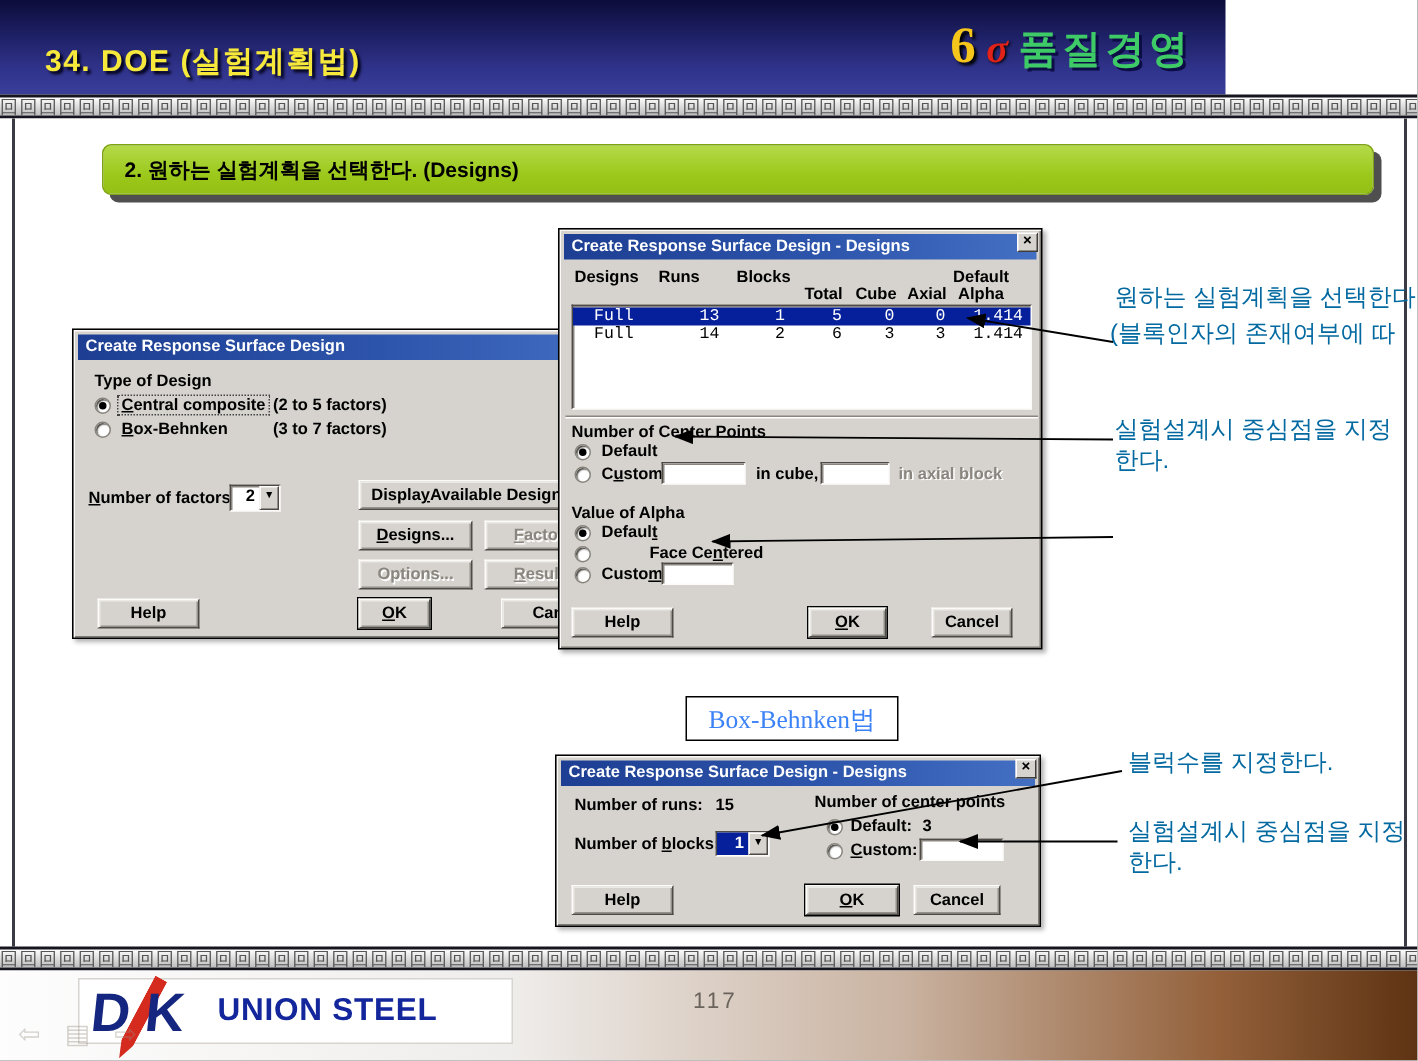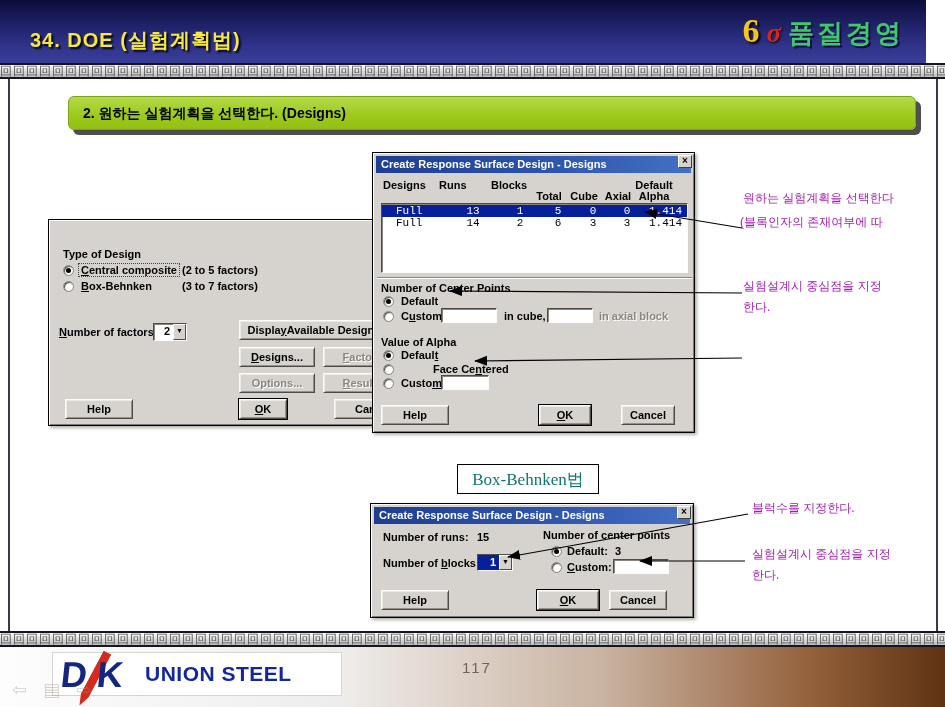--- a/index.html
+++ b/index.html
@@ -1,21 +1,21 @@
 <!DOCTYPE html>
 <html><head>
 <meta charset="utf-8">
 <style>
   * { margin:0; padding:0; box-sizing:border-box; }
   html,body { background:#888; }
   body { font-family:"Liberation Sans","DejaVu Sans",sans-serif; }
   .slide { position:relative; width:945px; height:707px; overflow:hidden; background:#fff; }
 
   
-  .hdr { position:absolute; top:0; left:0; width:926px; height:63px;
+  .hdr { position:absolute; top:0; left:0; width:817px; height:63px;
          background:linear-gradient(180deg,#0c0c3a 0%,#1d1f63 35%,#31348c 75%,#3b3e99 100%); }
   .hdr-title { position:absolute; left:30px; top:27px; font-size:20px; font-weight:bold;
                color:#f7e93c; letter-spacing:1px; text-shadow:2px 2px 2px #000016; }
   .brand { position:absolute; right:22px; top:12px; display:flex; align-items:baseline; gap:7px; }
   .brand .b6 { font-family:"Liberation Serif",serif; font-size:34px; font-weight:bold;
                color:#f6c51c; text-shadow:2px 2px 2px #000; }
   .brand .bs { font-family:"Liberation Serif",serif; font-size:27px; font-weight:bold; font-style:italic;
                color:#e02218; text-shadow:1px 1px 2px #000; }
   .brand .bt { font-size:26px; font-weight:bold; color:#3ecb67; letter-spacing:3px;
                text-shadow:2px 2px 0 #0d0d45; }
@@ -67,23 +67,23 @@
             font-size:7px; line-height:12px; text-align:center; color:#000; }
   .sep { position:absolute; height:2px; border-top:1px solid #8a867f; border-bottom:1px solid #fff; }
   .listbox { position:absolute; background:#fff; border:1px solid;
              border-color:#4e4b46 #fcfbf9 #fcfbf9 #4e4b46; box-shadow:inset 1px 1px 0 #8a867f;
              font-family:"Liberation Mono","DejaVu Sans Mono",monospace; font-size:11px; padding-top:1px; }
   .lrow { display:grid; grid-template-columns:64px 54px 40px 36px 34px 34px 43px; height:12px; line-height:12px; color:#000; }
   .lrow span { text-align:center; }
   .lrow span:first-child { text-align:left; padding-left:14px; }
   .lrow.sel { background:#05209a; color:#fff; }
 
-  .ann { position:absolute; font-size:12px; color:#a21caf; line-height:21px; white-space:nowrap; z-index:6; }
+  .ann { position:absolute; font-size:16px; color:#0369a1; line-height:21px; white-space:nowrap; z-index:6; }
   .boxlabel { position:absolute; left:457px; top:385px; width:142px; height:30px; border:1px solid #000;
-              background:#fff; font-family:"Liberation Serif",serif; font-size:17px; color:#0f766e;
+              background:#fff; font-family:"Liberation Serif",serif; font-size:17px; color:#3b82f6;
               display:flex; align-items:center; justify-content:center; z-index:3; }
   .arrows { position:absolute; left:0; top:0; z-index:10; pointer-events:none; }
 
   
   .ftr { position:absolute; top:647px; left:0; width:945px; height:60px;
          background:linear-gradient(90deg,#fdfdfd 0%,#efedeb 36%,#c9b2a0 64%,#93603a 86%,#5e3313 100%); }
   .logobox { position:absolute; left:52px; top:5px; width:290px; height:44px; background:#fff;
              border:1px solid #d8d4cf; overflow:visible; }
   .dk { position:absolute; left:8px; top:0; width:76px; height:44px; }
   .dk .ltr { position:absolute; top:1px; font-size:36px; font-weight:bold; color:#14267f;
@@ -114,20 +114,21 @@
 
   <div class="pattern p-top">回回回回回回回回回回回回回回回回回回回回回回回回回回回回回回回回回回回回回回回回回回回回回回回回回回回回回回回回回回回回回回回回回回回回回回回回回回回回回回回回回回回回回回回回回回回回回回回回回回回回回回回回回回回回回回回回回回回回回回回回回回回回回回回回回回</div>
 
   <div class="content">
     <div class="frame" style="left:8px;"></div>
     <div class="frame" style="left:936px;"></div>
 
     <div class="banner">2. 원하는 실험계획을 선택한다. (Designs)</div>
 
     <div class="win" style="left:48px; top:140px; width:380px; height:207px; z-index:2;">
+      <div class="tbar">Create Response Surface Design</div>
       <div class="lbl" style="left:14px; top:28px;">Type of Design</div>
 
       <span class="radio on" style="left:14px; top:45px;"></span>
       <div class="lbl focus" style="left:30px; top:44px;"><u>C</u>entral composite</div>
       <div class="lbl" style="left:133px; top:44px;">(2 to 5 factors)</div>
 
       <span class="radio" style="left:14px; top:61px;"></span>
       <div class="lbl" style="left:32px; top:60px;"><u>B</u>ox-Behnken</div>
       <div class="lbl" style="left:133px; top:60px;">(3 to 7 factors)</div>
 

